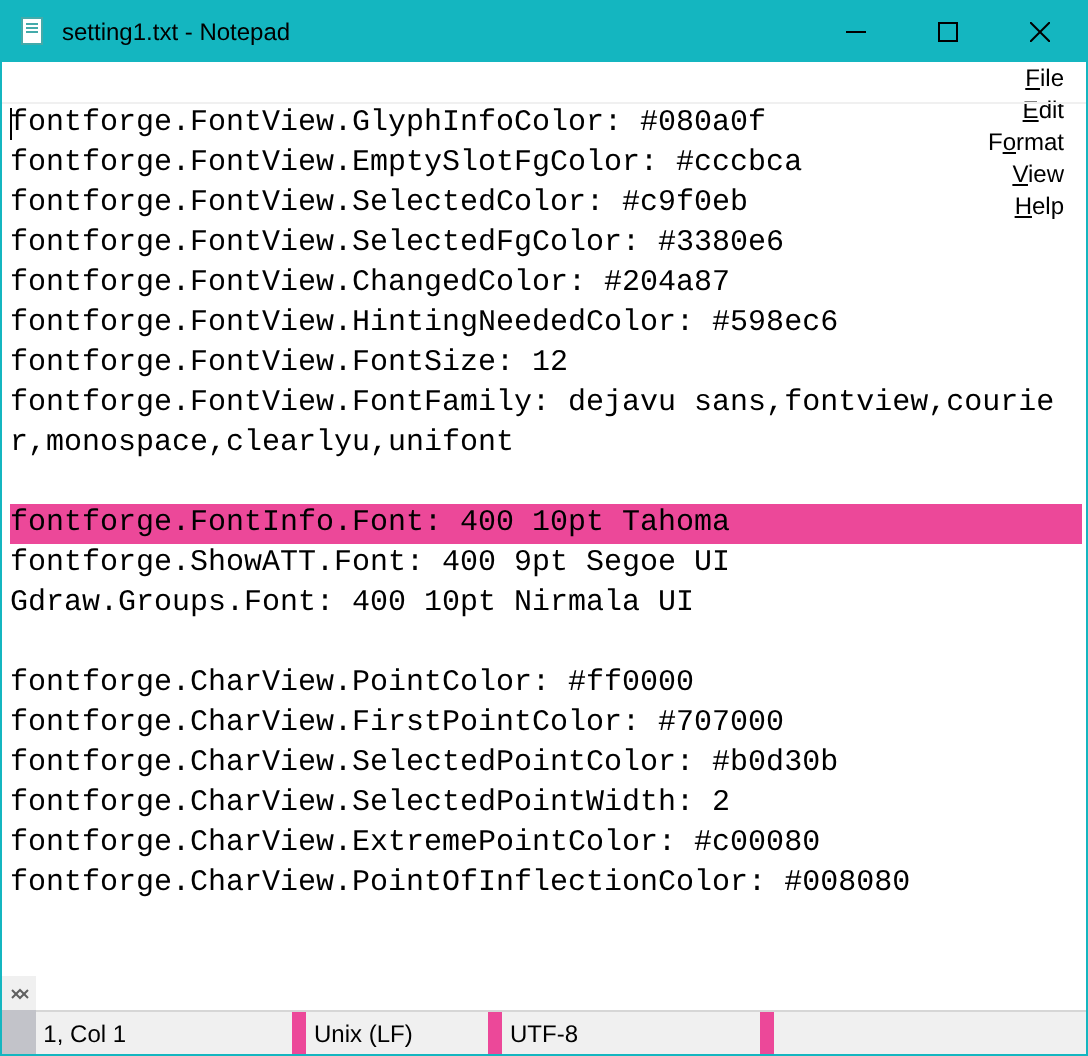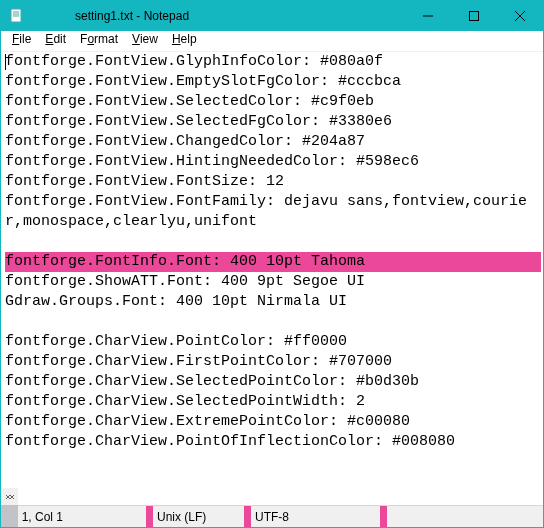--- a/index.html
+++ b/index.html
@@ -23,42 +23,42 @@
   }
   .titlebar-icon {
     width: 16px; height: 16px;
     margin-right: 6px;
     display:inline-flex; align-items:center; justify-content:center;
   }
   .titlebar-title {
     flex: 1;
     font-size: 12px;
     color: #000;
-    margin-left: 44px;
   }
   .win-controls {
     display: flex;
     height: 100%;
   }
   .win-btn {
     width: 46px;
     height: 100%;
     display: flex;
     align-items: center;
     justify-content: center;
     color: #000;
   }
   .win-btn svg { width: 10px; height: 10px; }
   .menubar {
     height: 20px;
     background: #fff;
     display: flex;
-    align-items: flex-start;
+    align-items: flex-end;
     padding: 0 4px;
     border-bottom: 0;
+    flex-direction: column;
   }
   .menu-item {
     padding: 1px 7px;
     font-size: 12px;
     color: #000;
   }
   .menu-item .ul { text-decoration: underline; }
   .editor-wrap {
     position: relative;
     height: calc(100% - 30px - 20px - 22px);

